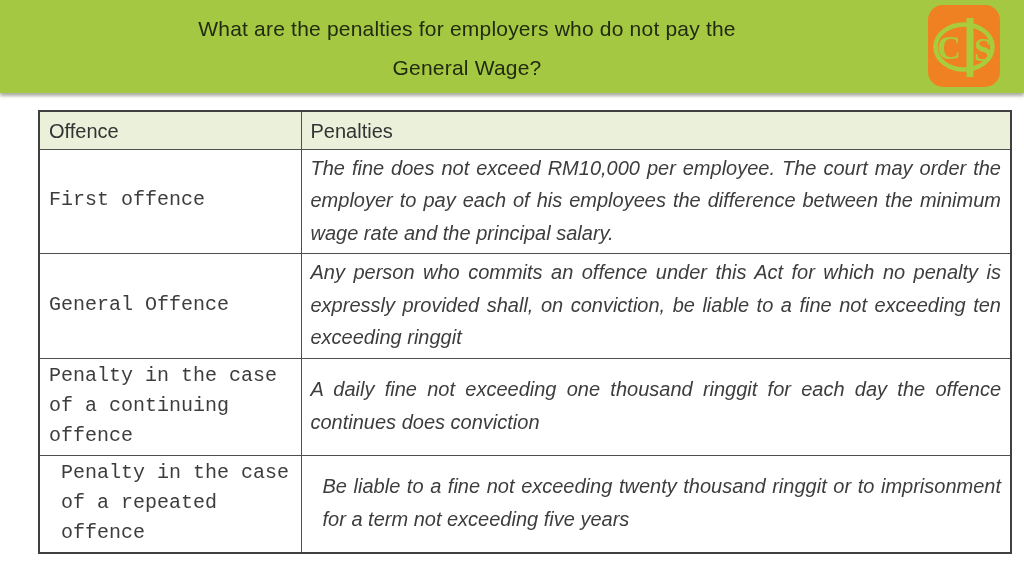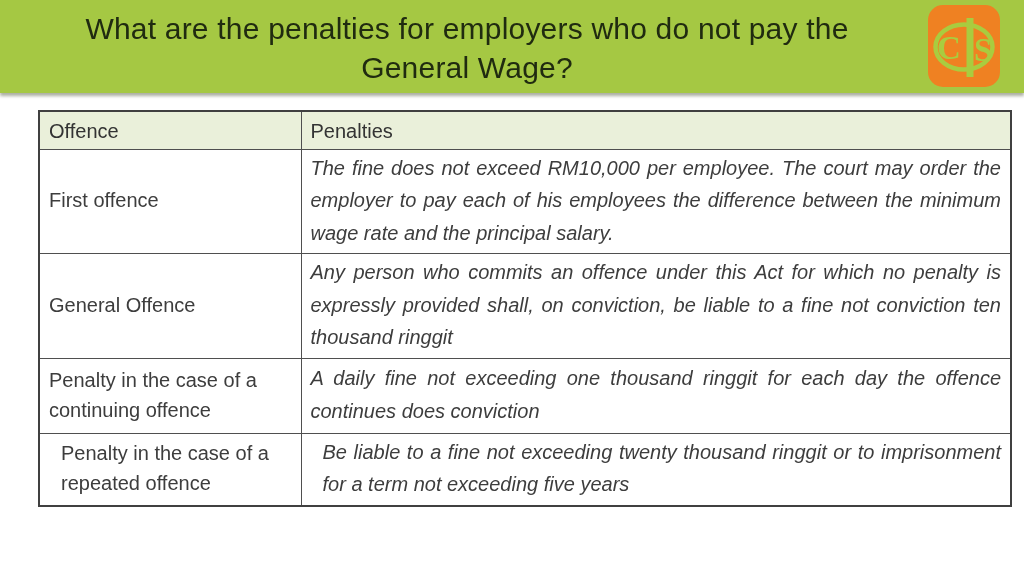--- a/index.html
+++ b/index.html
@@ -22,21 +22,21 @@
     width: 1024px; height: 93px;
     background: #a5c843;
     box-shadow: 0 3px 3px rgba(104, 110, 86, 0.55);
   }
   .title-block {
     position: absolute;
     top: 9px; left: 0;
     width: 934px;
     text-align: center;
     color: #202b10;
-    font-size: 30px;
+    font-size: 21px;
     line-height: 39px;
     letter-spacing: 0.2px;
   }
 
   
   .logo {
     position: absolute;
     top: 5px; right: 24px;
     width: 72px; height: 82px;
   }
@@ -63,20 +63,21 @@
   .penalty-table thead th {
     background: #eaf0da;
     height: 38px;
     color: #333333;
     vertical-align: middle;
     padding-top: 4px; padding-bottom: 2px;
   }
   .penalty-table td { vertical-align: middle; }
   .penalty-table td.offence-cell {
     line-height: 30px;
+    font-family: Liberation Mono, monospace;
   }
   .penalty-table td.penalty-cell {
     text-align: justify;
     line-height: 32.5px;
     font-style: italic;
   }
   .row-1 td { height: 97px; }
   .row-2 td { height: 100px; }
   .row-3 td { height: 75px; margin-left: 32px; }
   .row-4 td { height: 63px; padding-left: 21px; }
@@ -113,21 +114,21 @@
         <th>Penalties</th>
       </tr>
     </thead>
     <tbody>
       <tr class="row-1">
         <td class="offence-cell">First offence</td>
         <td class="penalty-cell">The fine does not exceed RM10,000 per employee. The court may order the employer to pay each of his employees the difference between the minimum wage rate and the principal salary.</td>
       </tr>
       <tr class="row-2">
         <td class="offence-cell">General Offence</td>
-        <td class="penalty-cell">Any person who commits an offence under this Act for which no penalty is expressly provided shall, on conviction, be liable to a fine not conviction ten thousand ringgit</td>
+        <td class="penalty-cell">Any person who commits an offence under this Act for which no penalty is expressly provided shall, on conviction, be liable to a fine not exceeding ten exceeding ringgit</td>
       </tr>
       <tr class="row-3">
         <td class="offence-cell">Penalty in the case of a continuing offence</td>
         <td class="penalty-cell">A daily fine not exceeding one thousand ringgit for each day the offence continues does conviction</td>
       </tr>
       <tr class="row-4">
         <td class="offence-cell">Penalty in the case of a repeated offence</td>
         <td class="penalty-cell">Be liable to a fine not exceeding twenty thousand ringgit or to imprisonment for a term not exceeding five years</td>
       </tr>
     </tbody>

